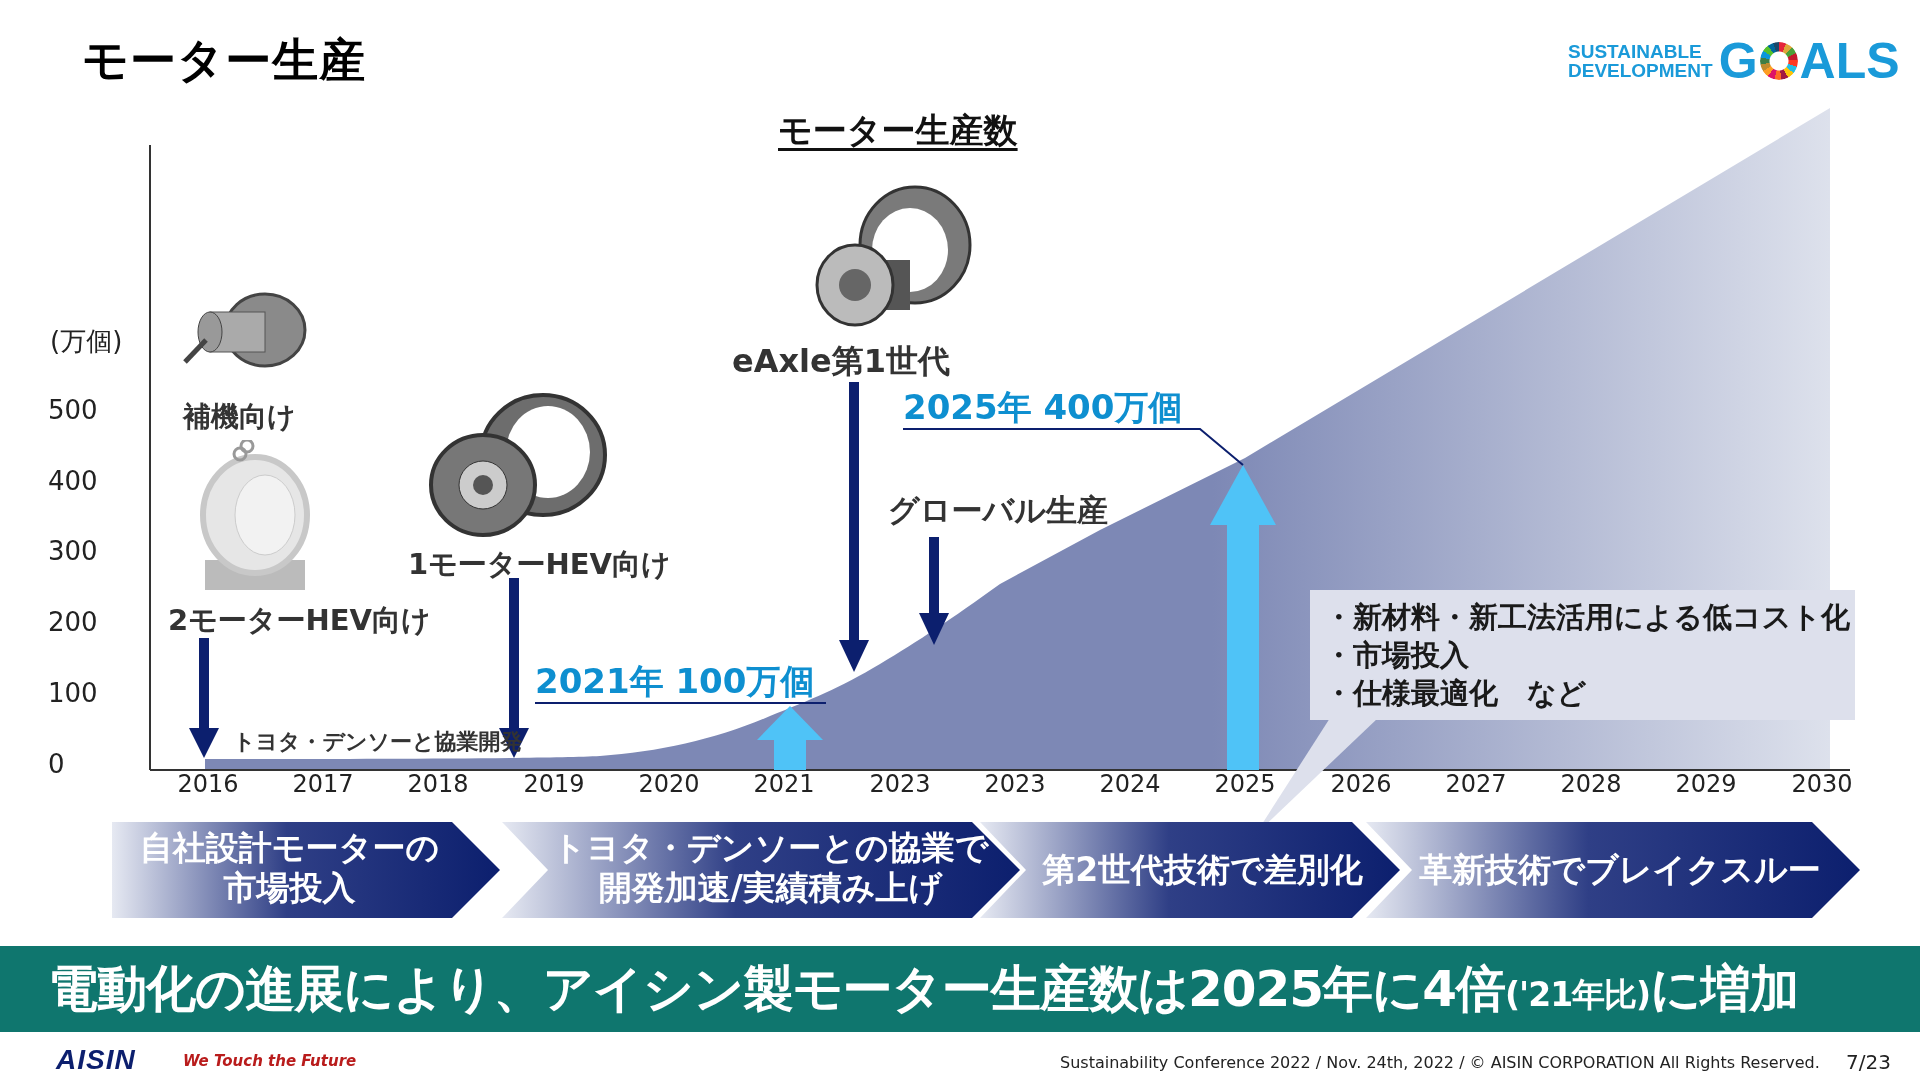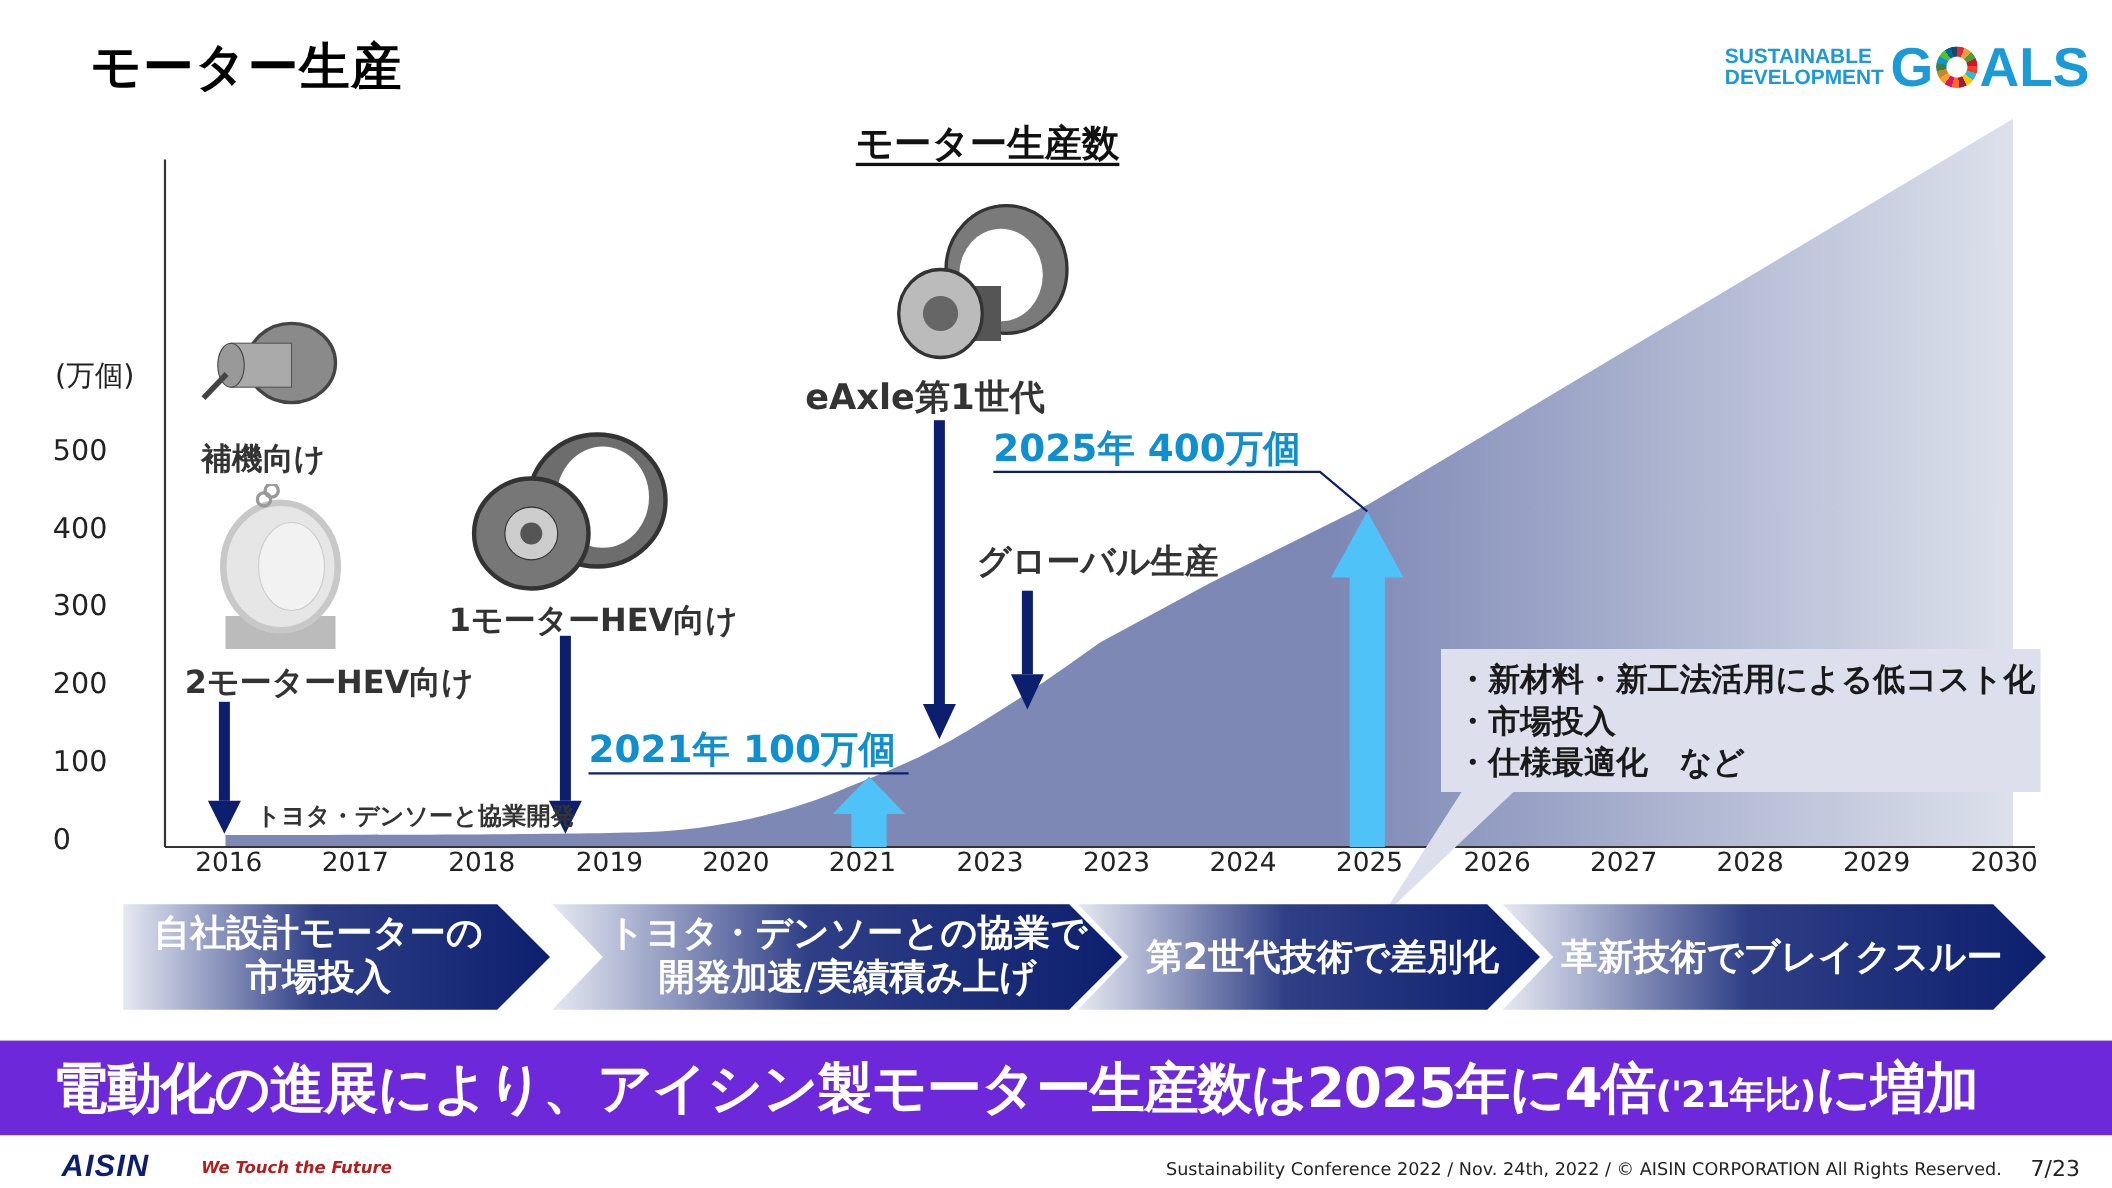--- a/index.html
+++ b/index.html
@@ -16,21 +16,21 @@
   .chart-title { left: 778px; top: 108px; font-size: 34px; font-weight: bold; color: #111; text-decoration: underline; text-underline-offset: 6px; }
   .ytick { width: 80px; text-align: left; font-size: 26px; color: #222; left: 48px; }
   .yunit { left: 50px; top: 324px; font-size: 26px; color: #222; }
   .xtick { width: 90px; text-align: center; font-size: 24px; color: #222; top: 770px; }
   .lbl { font-size: 30px; font-weight: bold; color: #333; white-space: nowrap; }
   .blue-lbl { font-size: 34px; font-weight: bold; color: #0e8fd0; white-space: nowrap; }
   .small-lbl { font-size: 22px; font-weight: bold; color: #333; white-space: nowrap; text-align: center; }
   .callout { left: 1310px; top: 590px; width: 545px; height: 130px; background: #dde0ec; padding: 8px 0 0 14px; box-sizing: border-box; }
   .callout div { font-size: 29px; font-weight: bold; color: #1a1a1a; line-height: 38px; white-space: nowrap; }
   .phase-text { color: #fff; font-weight: bold; font-size: 33px; text-align: center; line-height: 40px; white-space: nowrap; }
-  .banner { left: 0; top: 946px; width: 1920px; height: 86px; background: #6d28d9; color: #fff; }
+  .banner { left: 0; top: 946px; width: 1920px; height: 86px; background: #0f766e; color: #fff; }
   .banner-text { position: absolute; left: 48px; top: 10px; font-size: 50px; font-weight: bold; white-space: nowrap; letter-spacing: -1px; }
   .banner-text .small { font-size: 33px; }
   .footer-logo { left: 56px; top: 1044px; font-size: 28px; font-weight: bold; font-style: italic; color: #0c1f6e; letter-spacing: 1px; font-family: "Liberation Sans", sans-serif; }
   .footer-slogan { left: 183px; top: 1052px; font-size: 15px; font-style: italic; font-weight: bold; color: #b91c1c; }
   .footer-copy { left: 1060px; top: 1053px; font-size: 16px; color: #222; }
   .footer-page { left: 1846px; top: 1050px; font-size: 20px; color: #222; }
 </style>
 </head>
 <body>
 

